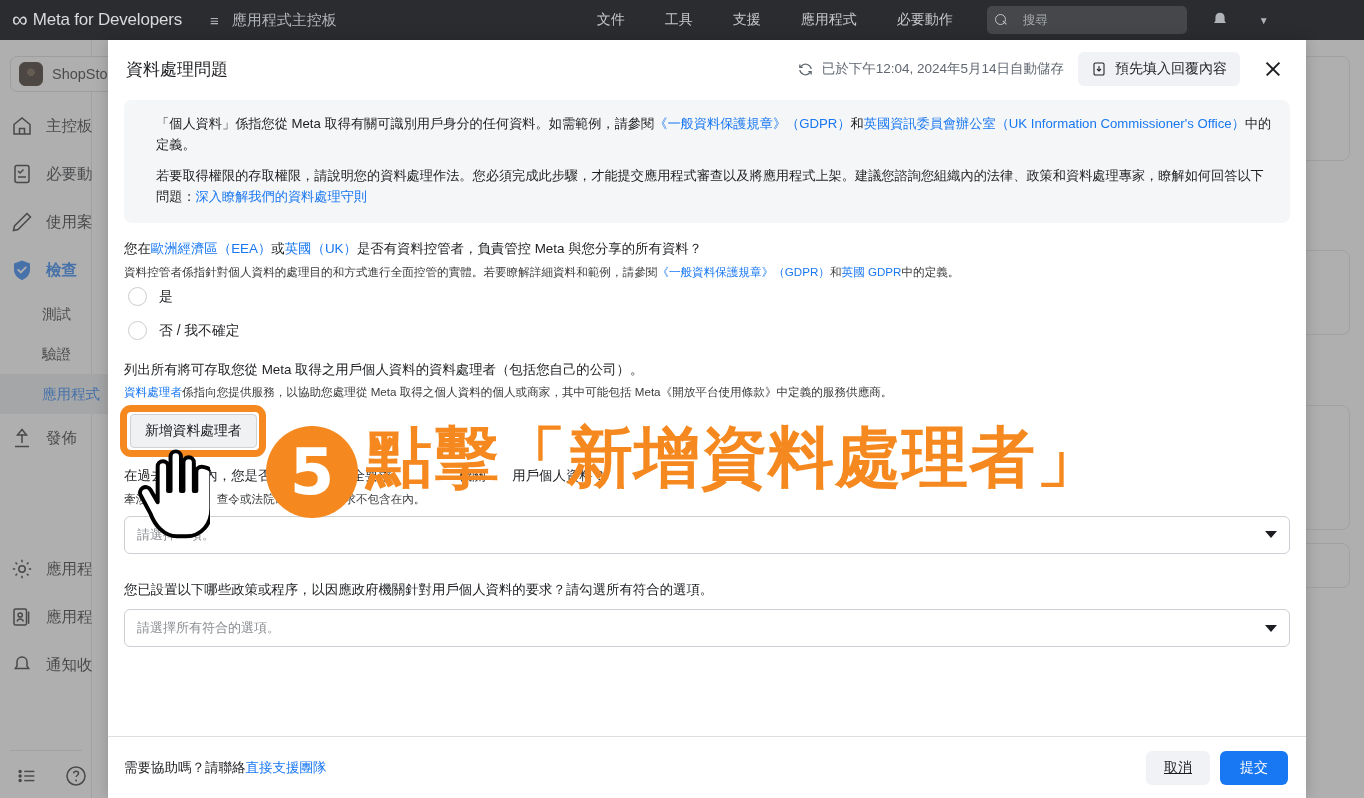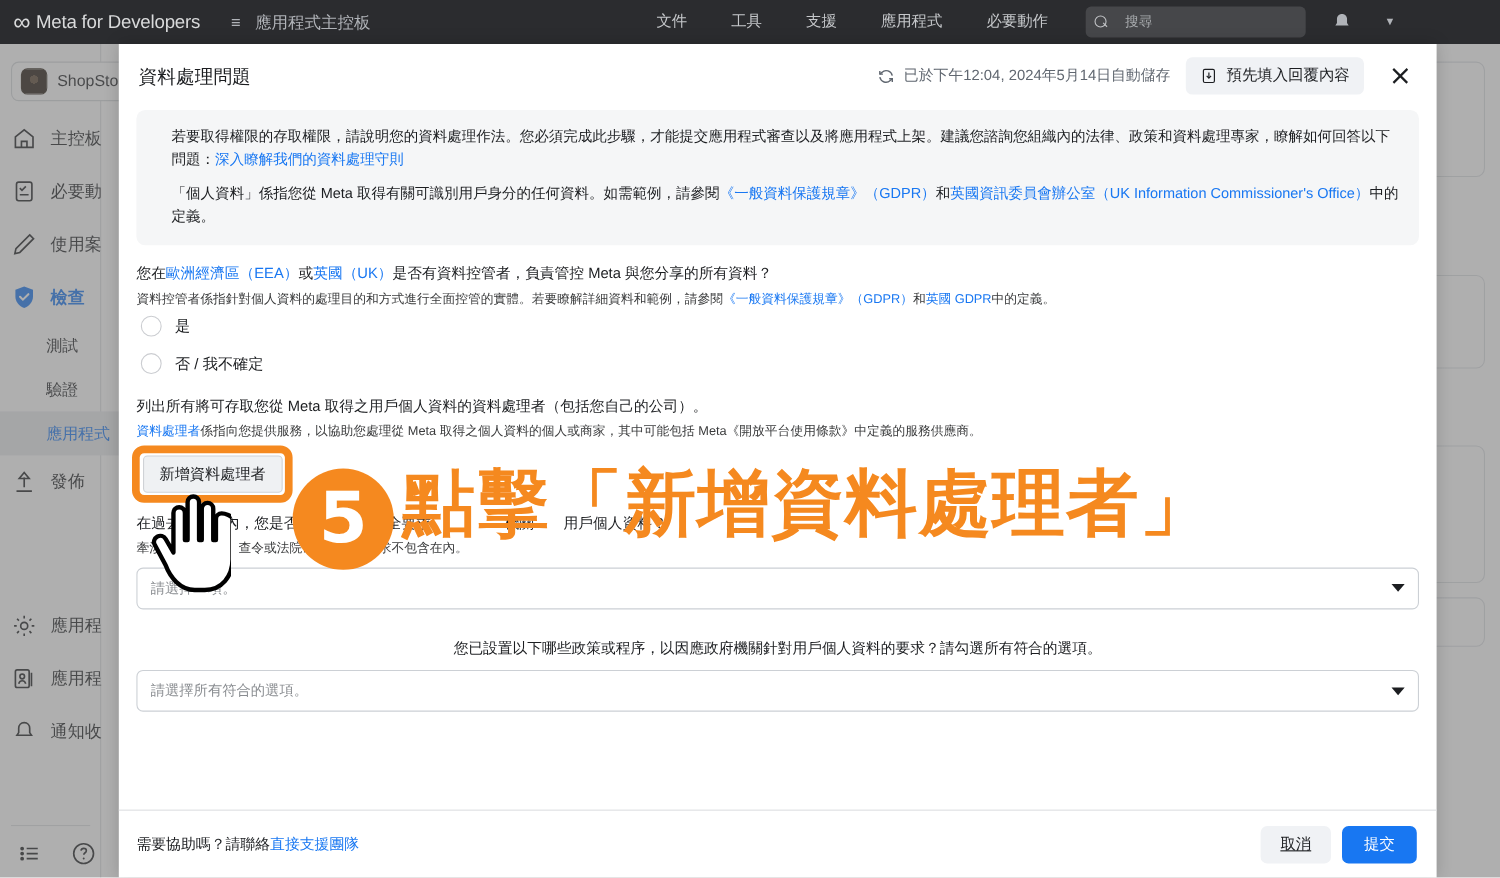--- a/index.html
+++ b/index.html
@@ -355,24 +355,24 @@
           <span>預先填入回覆內容</span>
         </button>
         <button class="close-btn"></button>
       </div>
     </div>
 
     <div class="modal-body">
 
       <div class="notice">
         <p>
-          <span>若要取得權限的存取權限，請說明您的資料處理作法。您必須完成此步驟，才能提交應用程式審查以及將應用程式上架。建議您諮詢您組織內的法律、政策和資料處理專家，瞭解如何回答以下問題：</span><a class="lnk">深入瞭解我們的資料處理守則</a>
+          <span>「個人資料」係指您從 Meta 取得有關可識別用戶身分的任何資料。如需範例，請參閱</span><a class="lnk">《一般資料保護規章》（GDPR）</a><span>和</span><a class="lnk">英國資訊委員會辦公室（UK Information Commissioner's Office）</a><span>中的定義。</span>
         </p>
         <p>
-          <span>「個人資料」係指您從 Meta 取得有關可識別用戶身分的任何資料。如需範例，請參閱</span><a class="lnk">《一般資料保護規章》（GDPR）</a><span>和</span><a class="lnk">英國資訊委員會辦公室（UK Information Commissioner's Office）</a><span>中的定義。</span>
+          <span>若要取得權限的存取權限，請說明您的資料處理作法。您必須完成此步驟，才能提交應用程式審查以及將應用程式上架。建議您諮詢您組織內的法律、政策和資料處理專家，瞭解如何回答以下問題：</span><a class="lnk">深入瞭解我們的資料處理守則</a>
         </p>
       </div>
 
       <div class="q-block">
         <div class="q-main">
           <span>您在</span><a class="lnk">歐洲經濟區（EEA）</a><span>或</span><a class="lnk">英國（UK）</a><span>是否有資料控管者，負責管控 Meta 與您分享的所有資料？</span>
         </div>
         <div class="q-sub">
           <span>資料控管者係指針對個人資料的處理目的和方式進行全面控管的實體。若要瞭解詳細資料和範例，請參閱</span><a class="lnk">《一般資料保護規章》（GDPR）</a><span>和</span><a class="lnk">英國 GDPR</a><span>中的定義。</span>
         </div>
@@ -401,21 +401,21 @@
 
       <div class="q-block q2" style="margin-top:18px;">
         <div class="q-main">在過去　　　內，您是否為　　　　安全要求　　　　　機關　　用戶個人資料？</div>
         <div class="q-sub">牽涉刑事　　　　查令或法院命令的相關要求不包含在內。</div>
         <div class="select-box">
           <span class="ph">請選擇一項。</span>
           <span class="car"></span>
         </div>
       </div>
 
-      <div class="q-block" style="margin-top:26px;text-align:center;">
+      <div class="q-block" style="margin-top:26px;">
         <div class="q-main">您已設置以下哪些政策或程序，以因應政府機關針對用戶個人資料的要求？請勾選所有符合的選項。</div>
         <div class="select-box">
           <span class="ph">請選擇所有符合的選項。</span>
           <span class="car"></span>
         </div>
       </div>
 
     </div>
 
     <div class="modal-foot">

